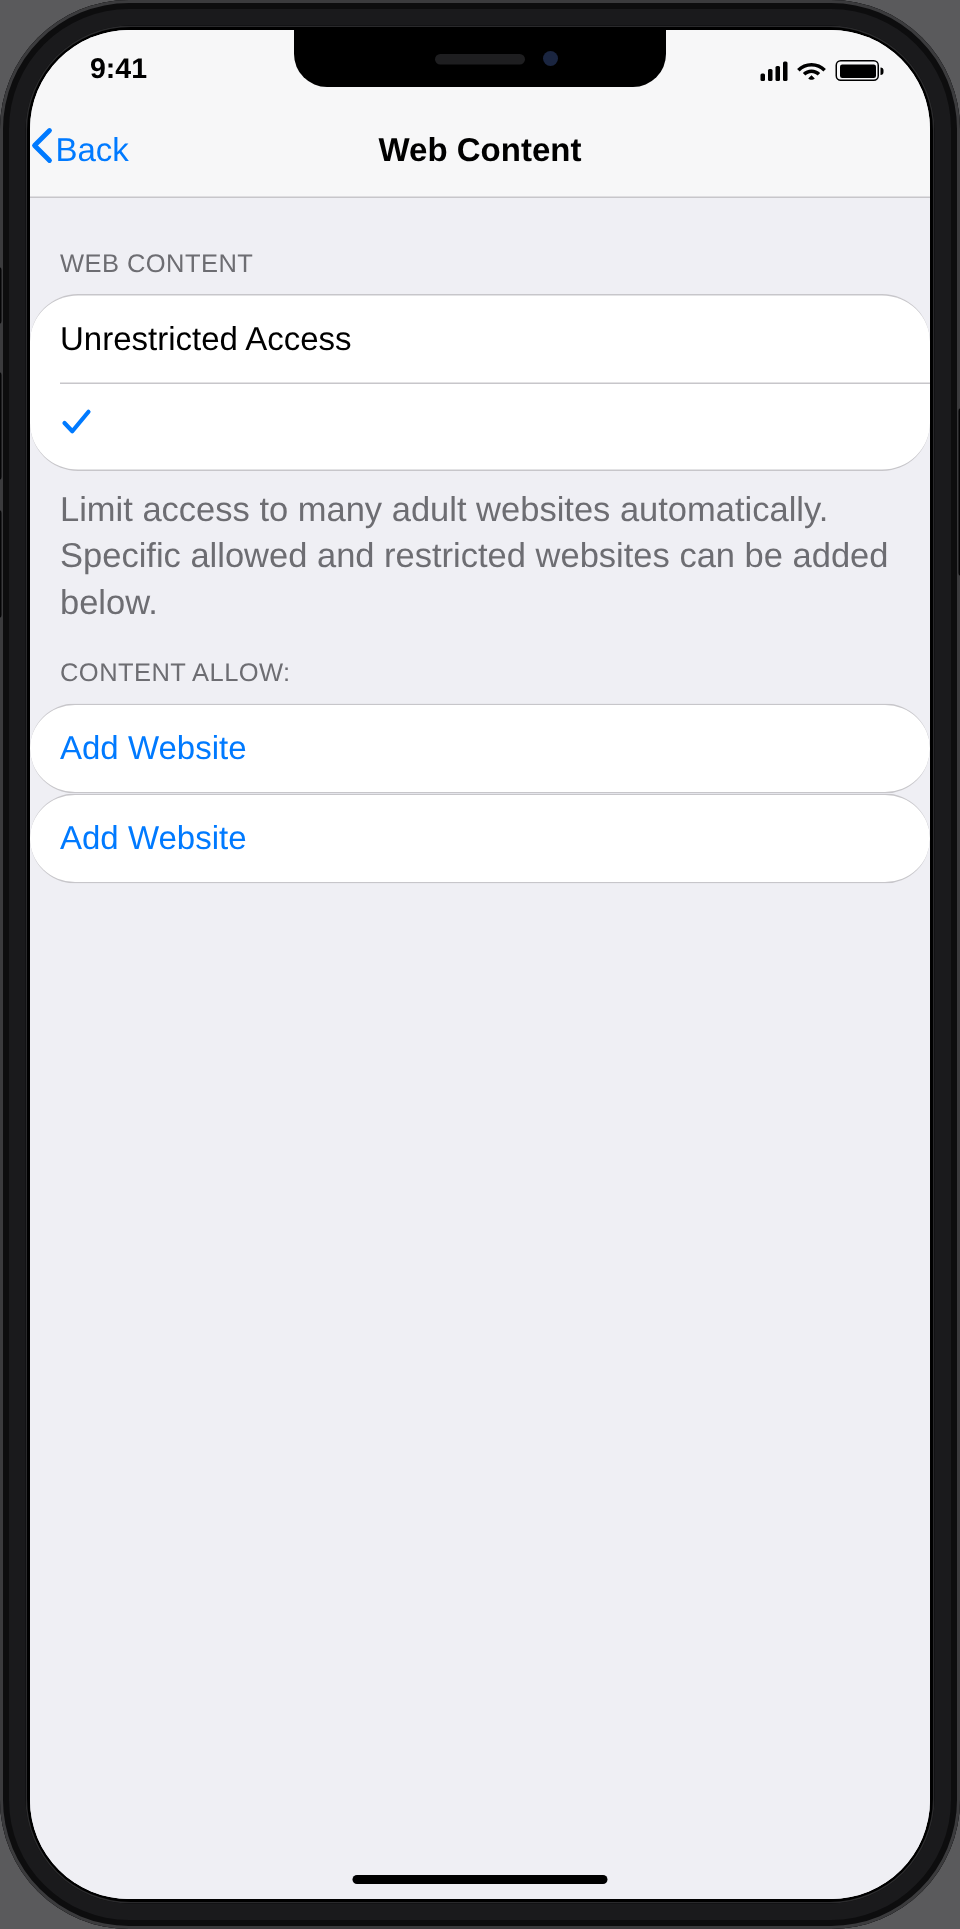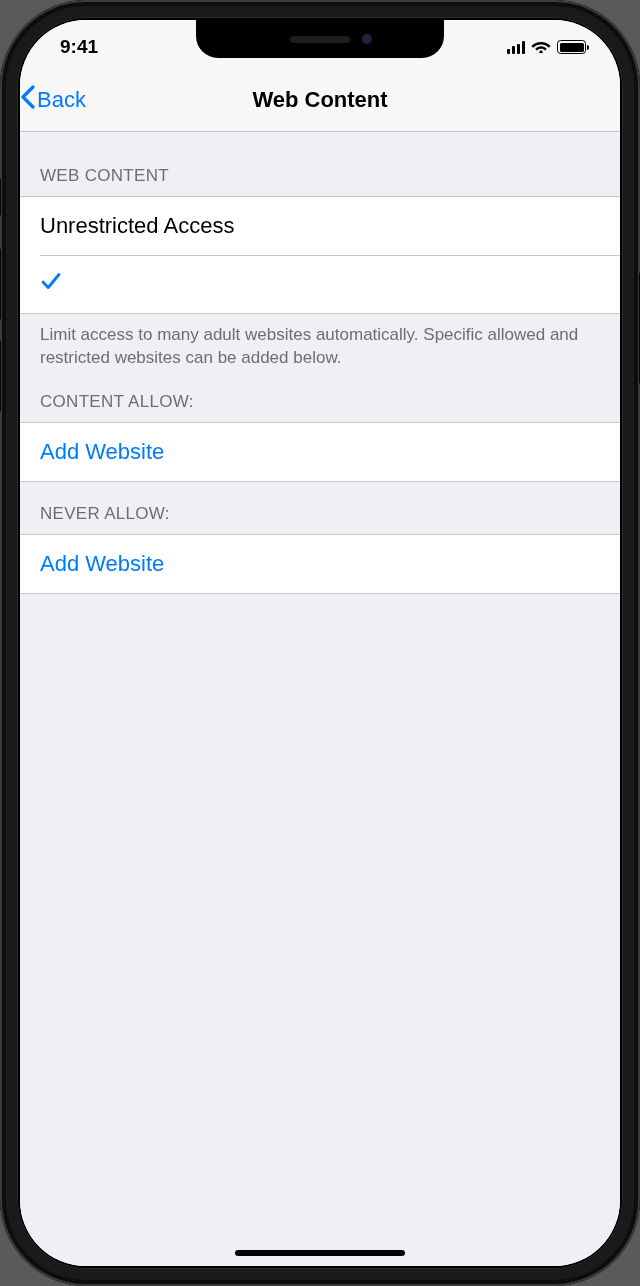--- a/index.html
+++ b/index.html
@@ -191,20 +191,21 @@
       padding: 34px 20px 10px 20px;
       letter-spacing: 0.3px;
     }
     .section-header.tight {
       padding-top: 22px;
     }
     .list {
       background: #fff;
       border-top: 1px solid #c7c6ca;
       border-bottom: 1px solid #c7c6ca;
+      border-radius: 32px;
     }
     .row {
       display: flex;
       align-items: center;
       justify-content: space-between;
       min-height: 58px;
       padding: 0 20px;
       font-size: 22px;
       color: #000;
       position: relative;
@@ -218,21 +219,21 @@
       height: 1px;
       background: #c7c6ca;
     }
     .row.link {
       color: #007aff;
     }
     .check-icon {
       color: #007aff;
     }
     .footer-text {
-      font-size: 17px;
+      font-size: 23px;
       color: #6d6d72;
       padding: 10px 20px 0 20px;
       line-height: 1.35;
     }
 
     
     .home-indicator {
       position: absolute;
       bottom: 10px;
       left: 50%;
@@ -309,21 +310,20 @@
         </div>
         <div class="footer-text">Limit access to many adult websites automatically. Specific allowed and restricted websites can be added below.</div>
 
         <div class="section-header tight">CONTENT ALLOW:</div>
         <div class="list">
           <div class="row link">
             <span>Add Website</span>
           </div>
         </div>
 
-        <div class="section-header tight">NEVER ALLOW:</div>
         <div class="list">
           <div class="row link">
             <span>Add Website</span>
           </div>
         </div>
 
       </div>
 
       <div class="home-indicator"></div>
     </div>

